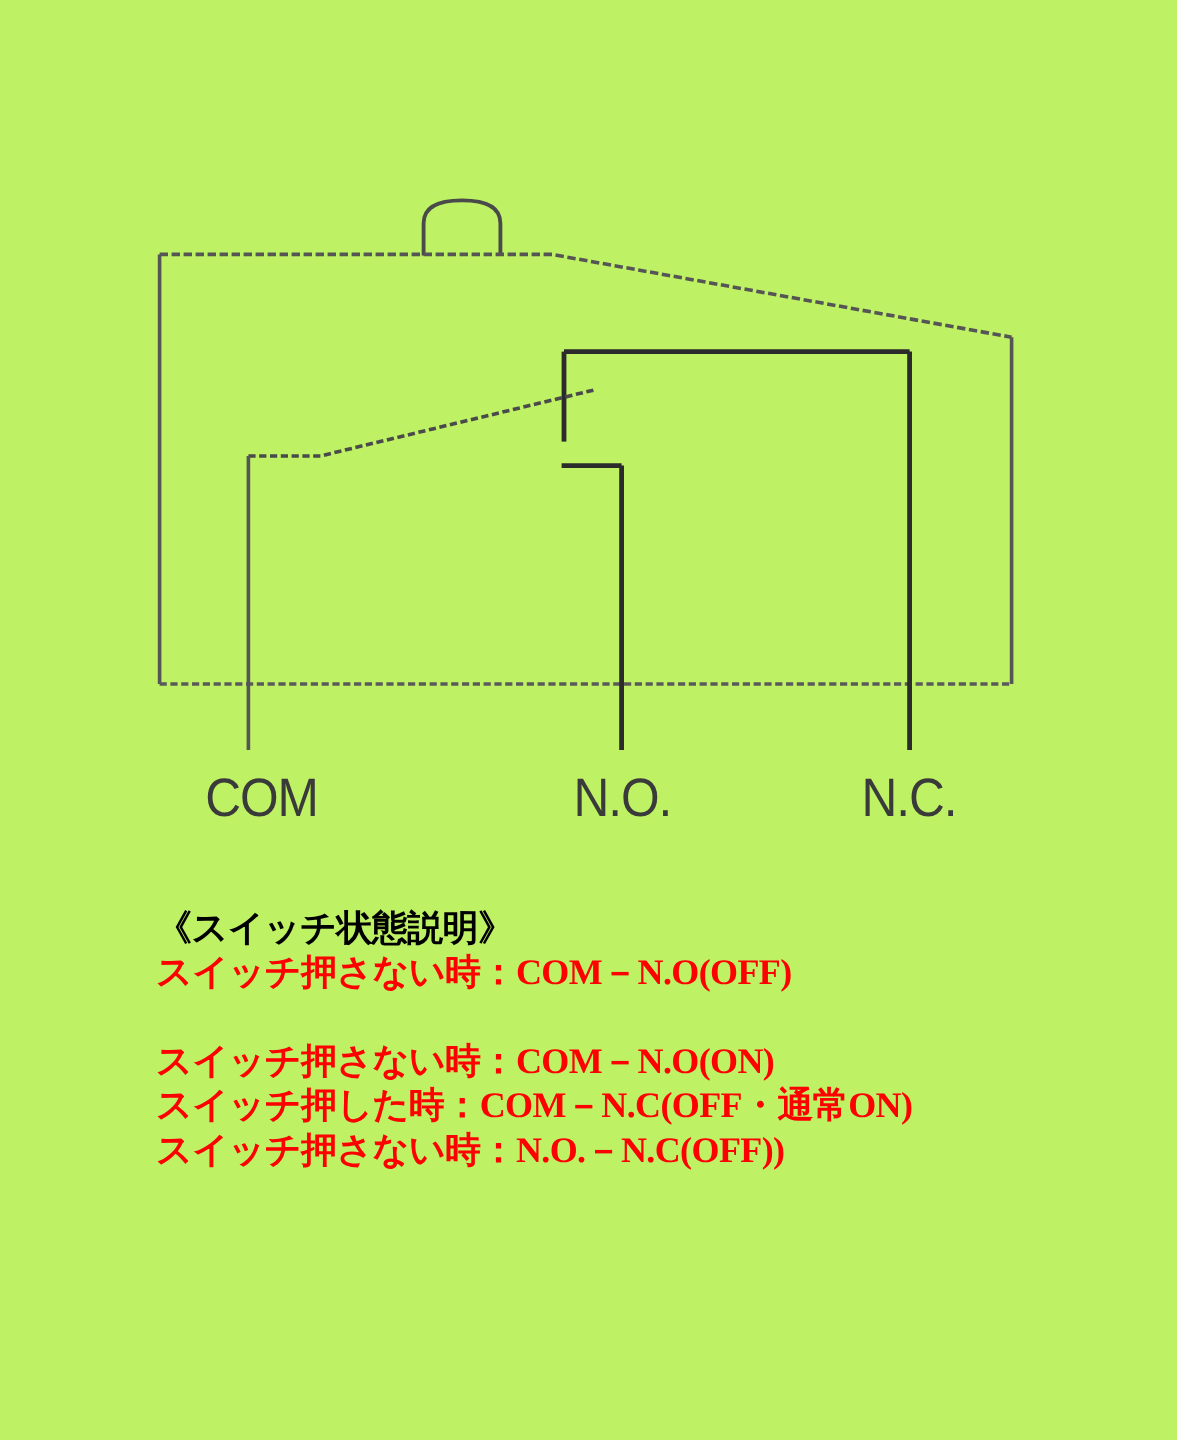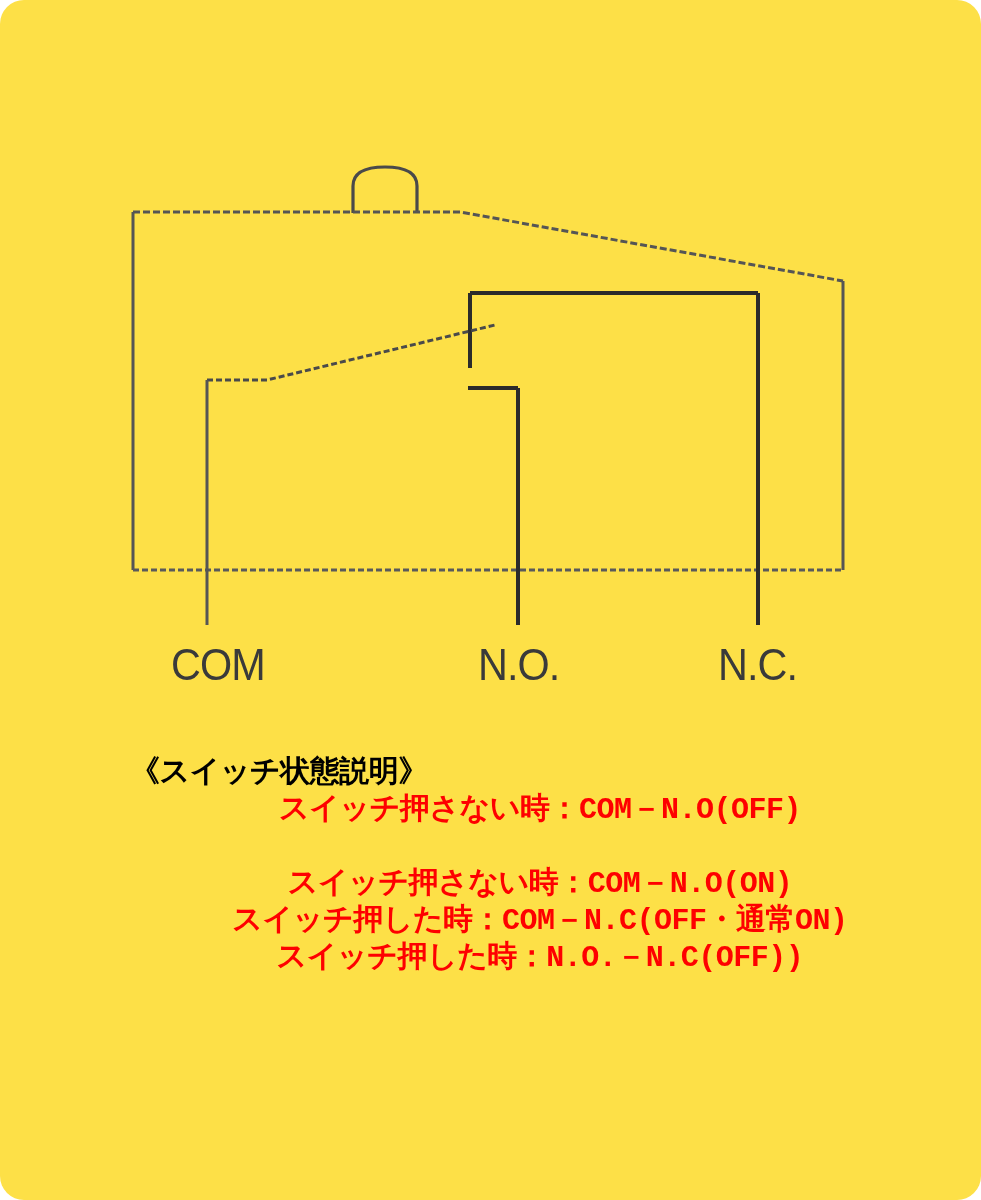--- a/index.html
+++ b/index.html
@@ -13,22 +13,21 @@
     position: relative;
     overflow: hidden;
     font-family: "Liberation Sans", "DejaVu Sans", sans-serif;
   }
 
   #page {
     position: absolute;
     left: 0; top: 0;
     width: 981px;
     height: 1200px;
-    background: #fde047;
-    border-radius: 24px;
+    background: #bef264;
   }
 
   
   #schematic {
     position: absolute;
     left: 0;
     top: 0;
     width: 981px;
     height: 720px;
   }
@@ -54,33 +53,32 @@
   #label-nc   { left: 718px; top: 642px; }
 
   
   #explanation {
     position: absolute;
     left: 130px;
     top: 755px;
     width: 820px;
   }
   .expl-line {
-    font-family: Liberation Mono, monospace;
+    font-family: Liberation Serif, serif;
     font-weight: bold;
     font-size: 30px;
     line-height: 37px;
     white-space: nowrap;
     letter-spacing: -0.5px;
   }
   .expl-heading {
     color: #000000;
   }
   .expl-red {
     color: #fe0000;
-    text-align: center;
   }
   .expl-gap {
     height: 37px;
   }
 </style>
 </head>
 <body>
 
 <div id="page">
 
@@ -127,17 +125,17 @@
     <div class="expl-line expl-red">スイッチ押さない時：COM－N.O(OFF)</div>
 
 
 
     <div class="expl-gap"></div>
 
     <div class="expl-line expl-red">スイッチ押さない時：COM－N.O(ON)</div>
 
     <div class="expl-line expl-red">スイッチ押した時：COM－N.C(OFF・通常ON)</div>
 
-    <div class="expl-line expl-red">スイッチ押した時：N.O.－N.C(OFF))</div>
+    <div class="expl-line expl-red">スイッチ押さない時：N.O.－N.C(OFF))</div>
 
   </div>
 
 </div>
 
 </body></html>

